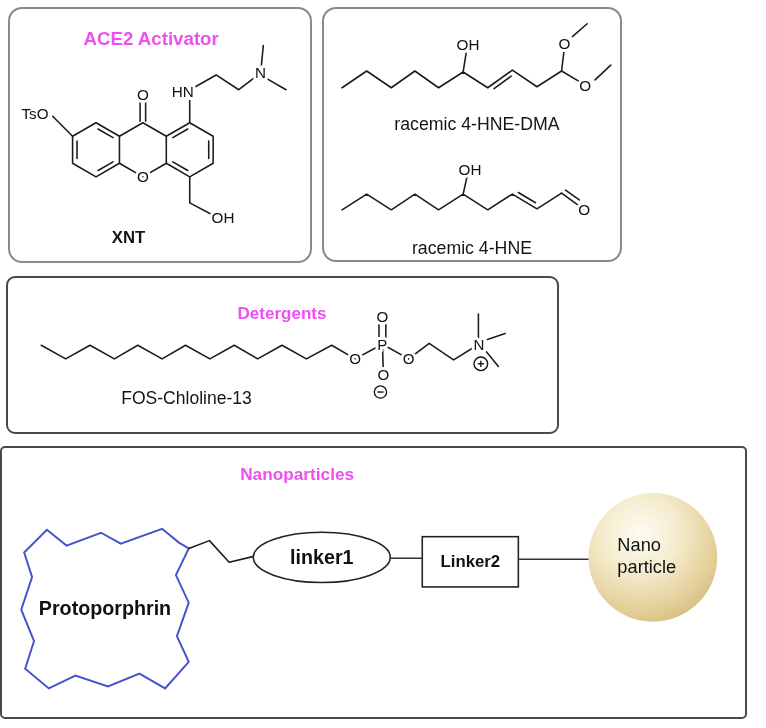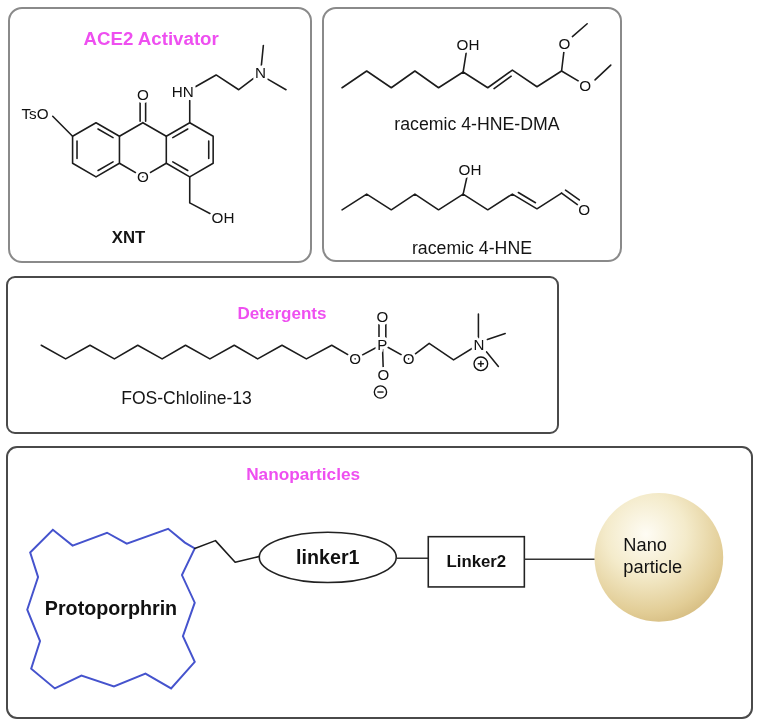--- a/index.html
+++ b/index.html
@@ -2,21 +2,21 @@
 <html><head>
 <meta charset="utf-8">
 <style>
   html,body{margin:0;padding:0;background:#fff;}
   #stage{position:relative;width:766px;height:728px;background:#fff;overflow:hidden;
          font-family:"Liberation Sans",sans-serif;}
   .panel{position:absolute;background:#fff;box-sizing:border-box;}
   #p1{left:8px;top:7px;width:304px;height:256px;border:2px solid #8a8a8a;border-radius:14px;}
   #p2{left:322px;top:7px;width:300px;height:255px;border:2px solid #8a8a8a;border-radius:14px;}
   #p3{left:6px;top:276px;width:553px;height:158px;border:2px solid #4a4a4a;border-radius:9px;}
-  #p4{left:6px;top:446px;width:747px;height:273px;border:2px solid #4a4a4a;border-radius:11px;}
+  #p4{left:0;top:446px;width:747px;height:273px;border:2px solid #4a4a4a;border-radius:5px;}
   svg{display:block;}
   .bond{stroke:#1c1c1c;stroke-width:1.6;fill:none;stroke-linecap:round;stroke-linejoin:round;}
   .atom{font-size:15.5px;fill:#111;text-anchor:middle;
         paint-order:stroke;stroke:#fff;stroke-width:6px;stroke-linejoin:round;}
   .title{font-size:19px;font-weight:bold;fill:#ee4ff0;text-anchor:middle;}
   .title-sm{font-size:17.5px;font-weight:bold;fill:#ee4ff0;text-anchor:middle;}
   .caption{font-size:18px;fill:#151515;text-anchor:middle;}
   .compound-bold{font-size:17px;font-weight:bold;fill:#151515;text-anchor:middle;}
   .charge{stroke:#111;stroke-width:1.4;fill:none;}
   .blue-line{stroke:#4553cd;stroke-width:2;fill:none;stroke-linejoin:miter;}

